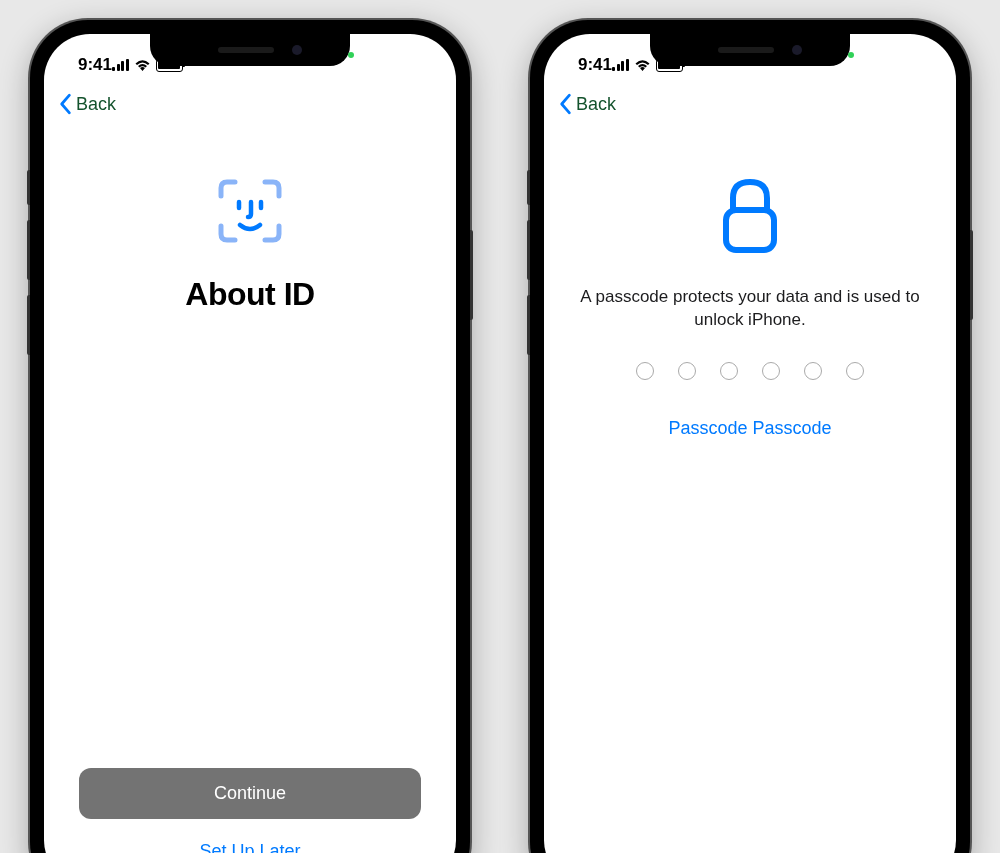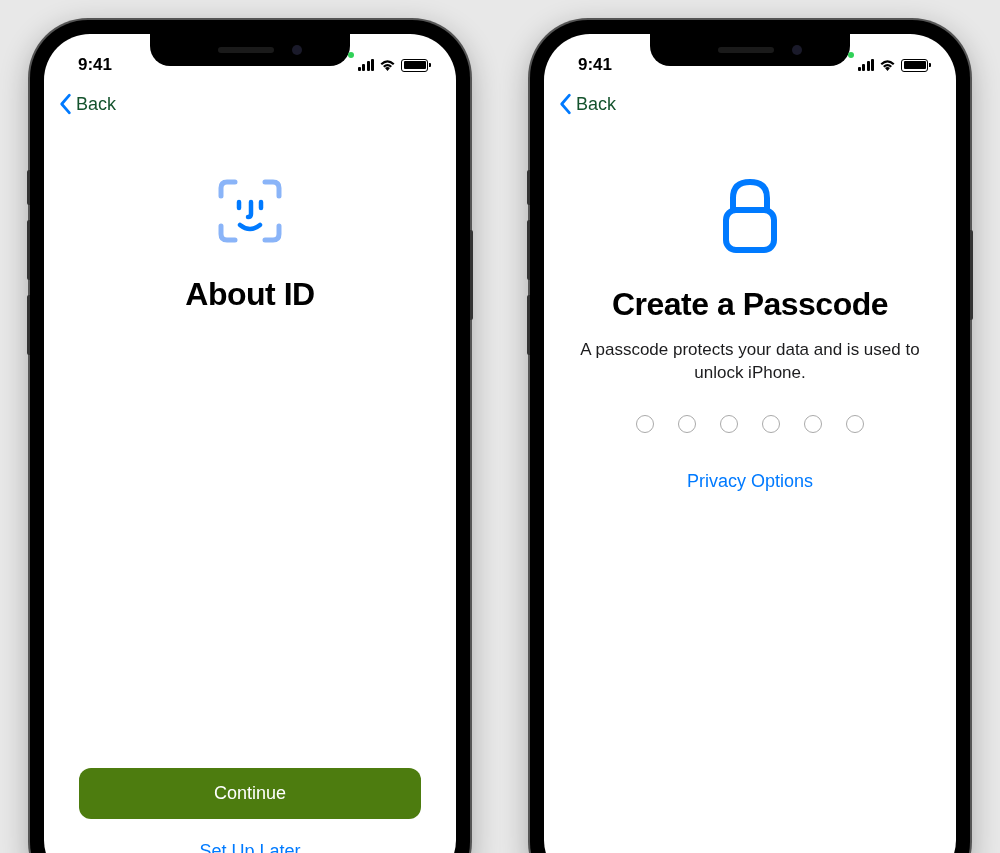--- a/index.html
+++ b/index.html
@@ -97,21 +97,20 @@
       top: 18px;
       right: 102px;
       width: 6px;
       height: 6px;
       background: #30d158;
       border-radius: 50%;
       z-index: 11;
     }
     .status-bar {
       display: flex;
-      justify-content: space-between;
       align-items: center;
       padding: 14px 28px 0 34px;
       height: 48px;
       font-size: 17px;
       font-weight: 600;
     }
     .status-right { display: flex; align-items: center; gap: 5px; }
     .signal-bars { display: flex; align-items: flex-end; gap: 1.5px; height: 12px; }
     .signal-bars span { width: 3px; background: #000; border-radius: 1px; }
     .signal-bars span:nth-child(1){height:4px}
@@ -125,21 +124,21 @@
     .nav-bar { display: flex; align-items: center; padding: 8px 14px; height: 44px; }
     .back-btn { display: flex; align-items: center; color: #14532d; font-size: 18px; cursor: pointer; }
     .back-btn svg { width: 14px; height: 22px; margin-right: 4px; }
     .content { flex: 1; display: flex; flex-direction: column; align-items: center; padding: 20px 30px 0; text-align: center; }
     .icon-wrap { margin: 30px 0 26px; }
     .title { font-size: 32px; font-weight: 700; letter-spacing: -0.5px; margin-bottom: 16px; }
     .desc { font-size: 17px; line-height: 1.35; color: #1c1c1e; padding: 0 4px; }
     .spacer { flex: 1; }
     .link-btn { color: #007aff; font-size: 18px; padding: 14px; cursor: pointer; }
     .primary-btn {
-      background: #4d7c0f;
+      background: #737373;
       color: #fff;
       font-size: 18px;
       font-weight: 500;
       border: none;
       border-radius: 12px;
       padding: 15px;
       width: calc(100% - 10px);
       margin: 6px 5px 8px;
       cursor: pointer;
     }
@@ -258,26 +257,25 @@
         <span>Back</span>
       </div>
     </div>
     <div class="content">
       <div class="icon-wrap">
         <svg width="62" height="80" viewBox="0 0 62 80">
           <path d="M14 34 V22 Q14 6 31 6 Q48 6 48 22 V34" stroke="#007aff" stroke-width="6" fill="none" stroke-linecap="round"></path>
           <rect x="7" y="34" width="48" height="40" rx="10" stroke="#007aff" stroke-width="6" fill="none"></rect>
         </svg>
       </div>
-      <h1 class="title">Create a Passcode</h1>
       <p class="desc">A passcode protects your data and is used to unlock iPhone.</p>
       <div class="passcode-dots">
         <span></span>
           <span></span>
           <span></span>
           <span></span>
           <span></span>
           <span></span>
       </div>
-      <div class="link-btn">Privacy Options</div>
+      <div class="link-btn">Passcode Passcode</div>
     </div>
   </div>
 </div>
 
 </body></html>

